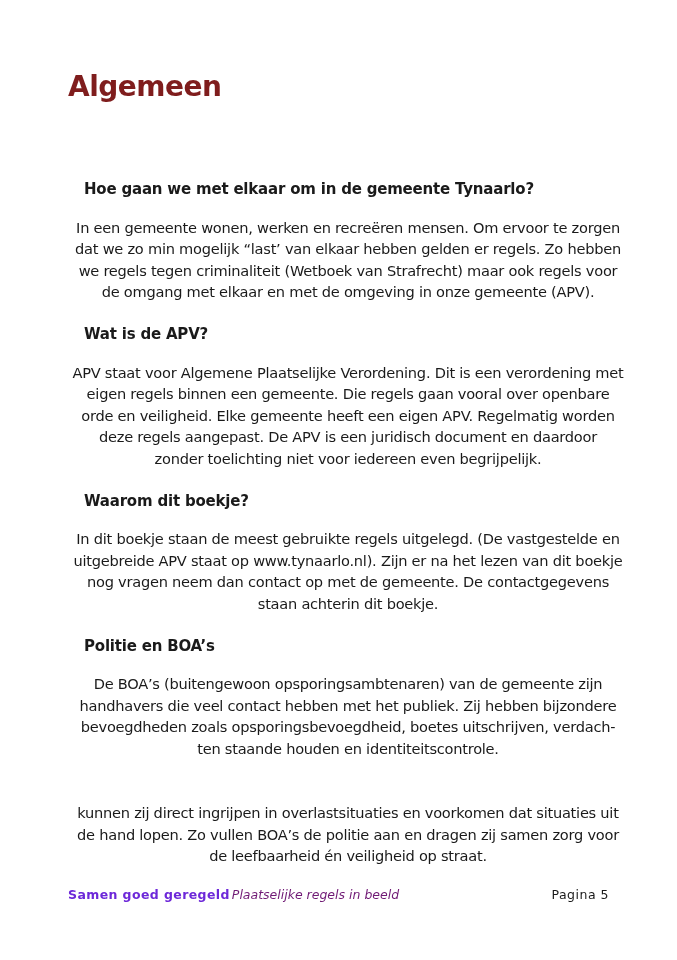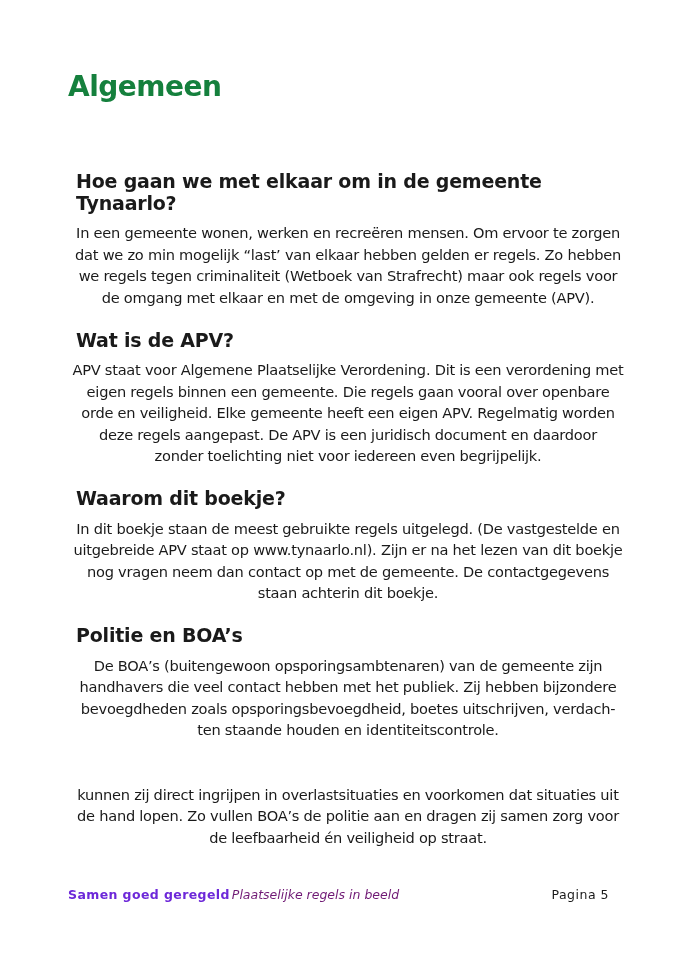--- a/index.html
+++ b/index.html
@@ -3,30 +3,30 @@
 <meta charset="utf-8">
 <style>
   html, body { margin: 0; padding: 0; background: #ffffff; }
   body {
     width: 677px; height: 960px; position: relative; overflow: hidden;
     font-family: "DejaVu Sans", sans-serif; color: #1a1a1a;
   }
   .title {
     position: absolute; left: 68px; top: 70px;
     font-family: "DejaVu Sans", sans-serif; font-weight: bold;
-    font-size: 28px; letter-spacing: -0.5px; color: #15803d;
+    font-size: 28px; letter-spacing: -0.5px; color: #7f1d1d;
     margin: 0;
   }
   .content {
     position: absolute; left: 68px; top: 163px; width: 560px;
     font-size: 14.6px; line-height: 21.5px;
   }
   .section { margin: 0 0 21.5px 0; }
   .section h2 {
-    font-size: 19px; font-weight: bold; margin: 8px; line-height: 21.5px; letter-spacing: -0.2px;
+    font-size: 15px; font-weight: bold; margin: 16px; line-height: 21.5px; letter-spacing: -0.2px;
   }
   .section p { margin: 0; letter-spacing: -0.25px; text-align: center; }
   .footer {
     position: absolute; left: 68px; top: 887px; width: 541px;
     font-size: 12.5px; display: flex; justify-content: space-between; align-items: baseline;
   }
   .brand { color: #6d28d9; font-weight: bold; letter-spacing: 0.4px; }
   .tagline { font-style: italic; color: #701a75; margin-left: 2px; }
   .page { color: #1a1a1a; letter-spacing: 0.5px; }
 </style>

